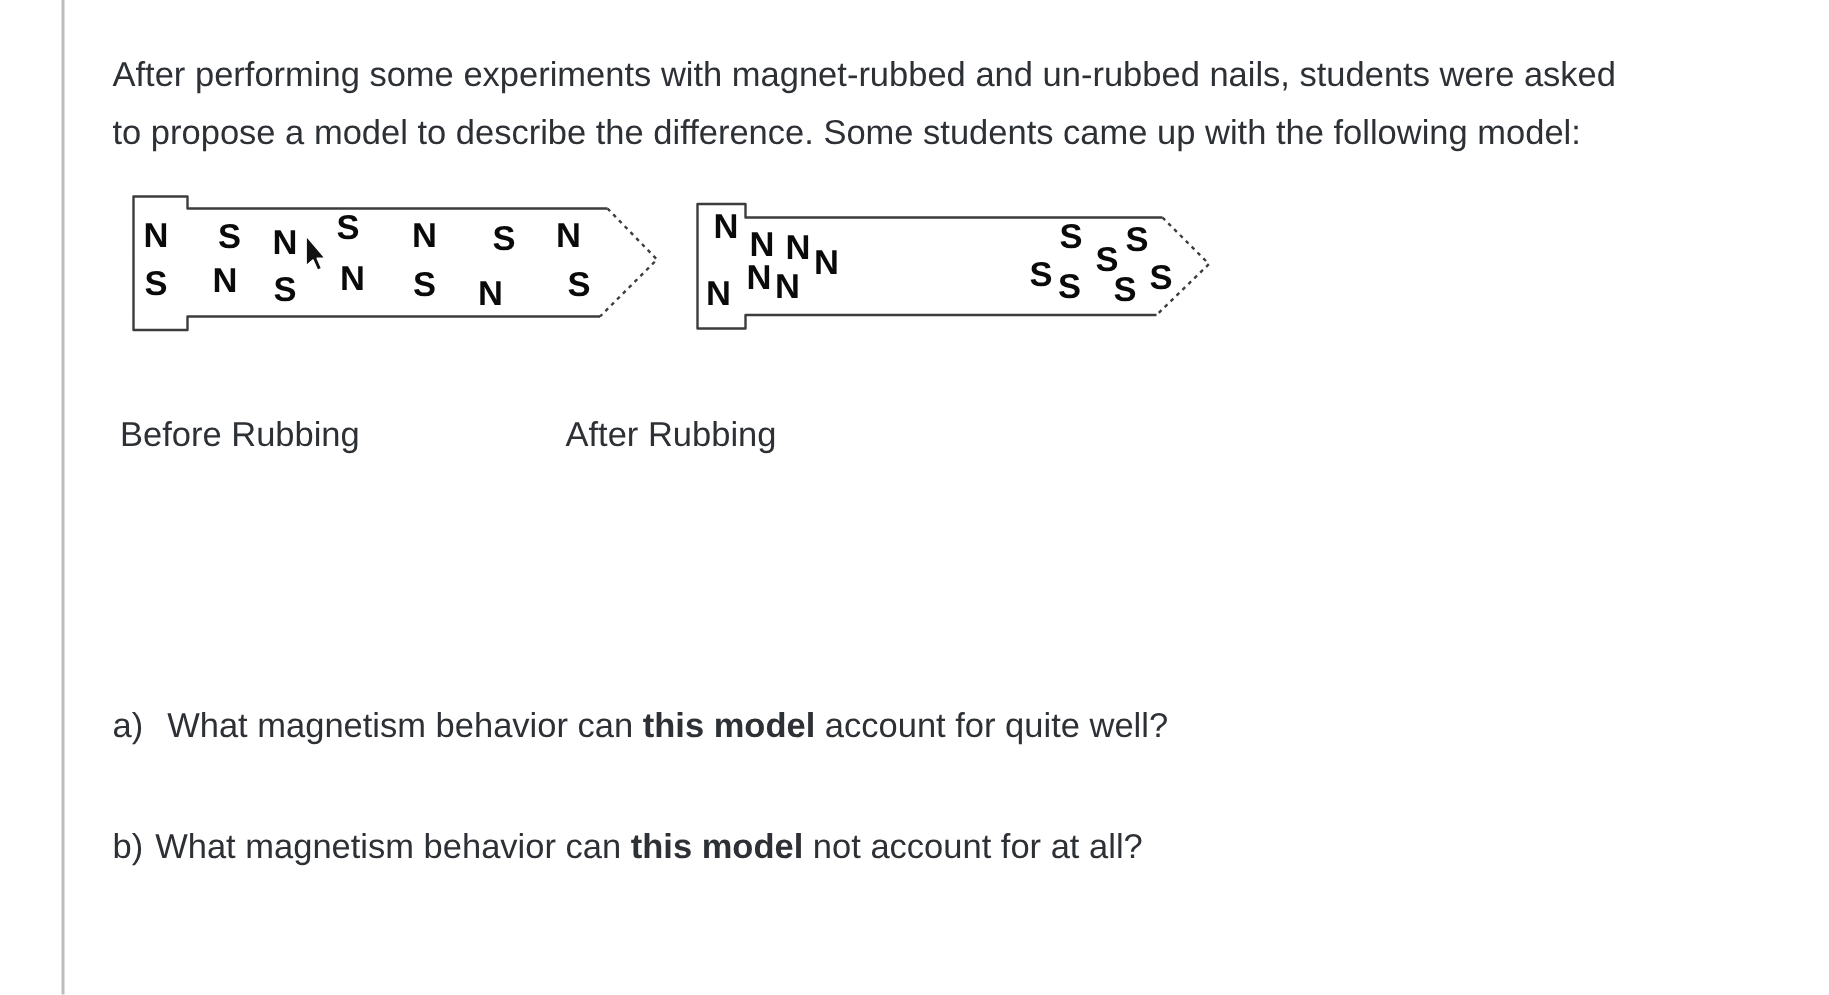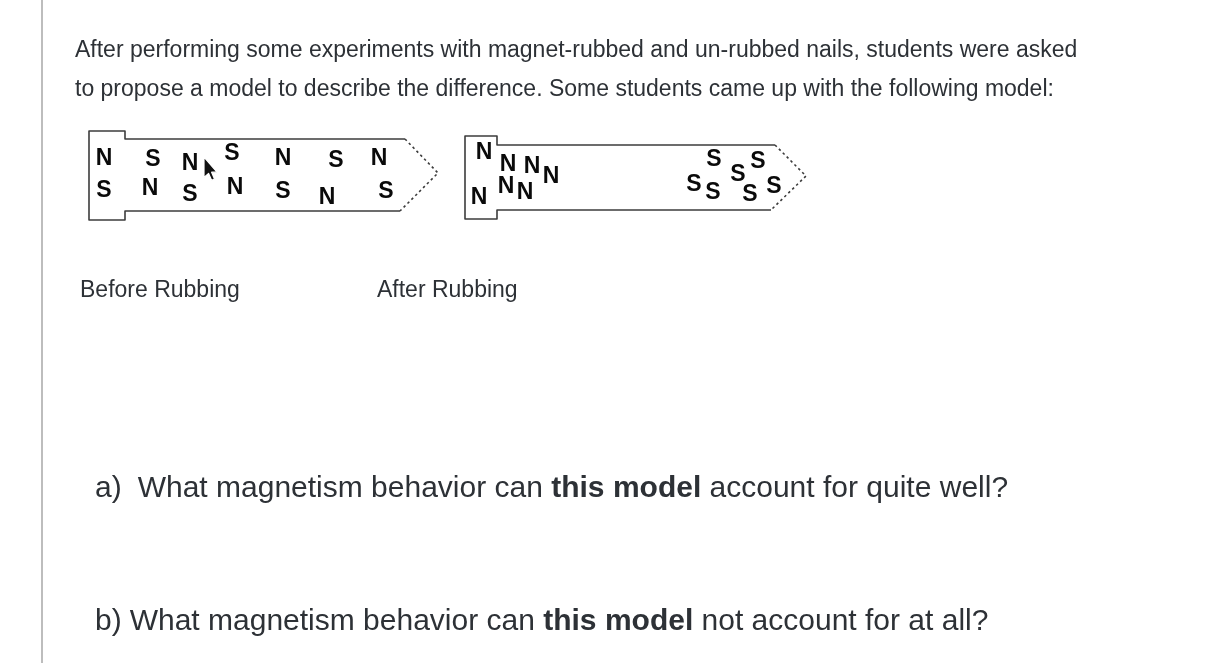--- a/index.html
+++ b/index.html
@@ -45,26 +45,25 @@
   .fig-label {
     position: absolute;
     font-weight: 400;
     font-size: 23px;
     white-space: nowrap;
   }
   .fig-label-before { left: 80px;  top: 276px; }
   .fig-label-after  { left: 377px; top: 276px; }
   .question {
     position: absolute;
-    font-size: 30px;
+    font-size: 23px;
     white-space: nowrap;
-    margin-left: 20px;
   }
   .question-a { left: 75px; top: 470px; }
-  .question-b { left: 75px; top: 603px; text-align: center; }
+  .question-b { left: 75px; top: 551px; text-align: center; }
   .question-a .q-prefix { margin-right: 16px; }
   .question-b .q-prefix { margin-right: 8px; }
   .q-bold { font-weight: 700; }
 </style>
 </head>
 <body style="color: rgb(45, 49, 54); background: rgb(255, 255, 255);">
 
 <div class="left-rule" style="background: rgb(189, 189, 189);"></div>
 
 <div class="intro">

